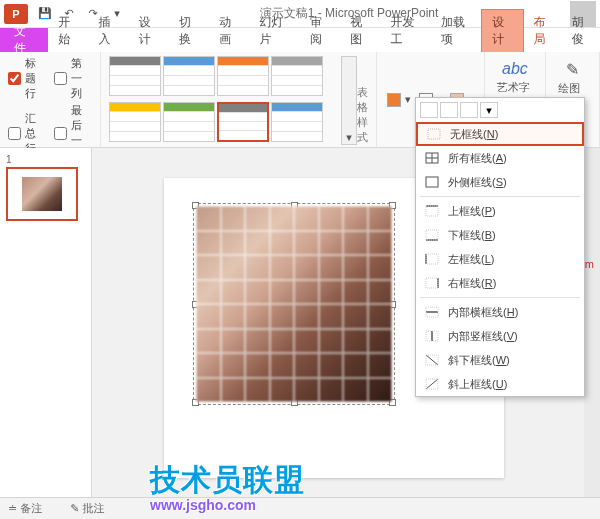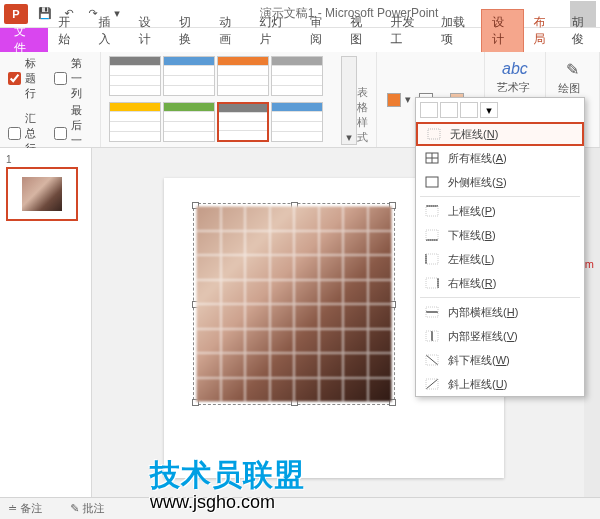--- a/index.html
+++ b/index.html
@@ -73,21 +73,21 @@
 .dd-mini { width: 18px; height: 16px; border: 1px solid #ccc; display: flex; align-items: center; justify-content: center; }
 
 
 .status-bar { height: 22px; background: #f3f3f3; border-top: 1px solid #d4d4d4; display: flex; align-items: center; padding: 0 8px; gap: 28px; color: #666; font-size: 11px; }
 
 
 .wm1 { position: absolute; right: 6px; top: 238px; font-size: 13px; pointer-events: none; }
 .wm1 .a { color: #2a5db0; font-weight: bold; } .wm1 .b { color: #e08a00; font-weight: bold; } .wm1 .c { color: #c02020; font-weight: bold; }
 .wm1 .url { color: #cc2a2a; font-size: 11px; margin-top: 2px; }
 .wm2 { position: absolute; left: 150px; bottom: 6px; font-size: 30px; font-weight: 900; color: #009fe3; letter-spacing: 1px; text-shadow: 1px 1px 0 #fff, -1px -1px 0 #fff; pointer-events: none; }
-.wm2 .url { font-size: 18px; color: #000000; display: block; letter-spacing: 0; font-weight: normal; margin-top: -4px; }
+.wm2 .url { font-size: 14px; color: #8b5cf6; display: block; letter-spacing: 0; font-weight: bold; margin-top: -4px; }
 </style>
 </head>
 <body>
 
 <div class="title-bar">
   <div class="title-app-icon">P</div>
   <div class="qat">
     <div class="qat-btn">💾</div>
     <div class="qat-btn">↶</div>
     <div class="qat-btn">↷</div>

